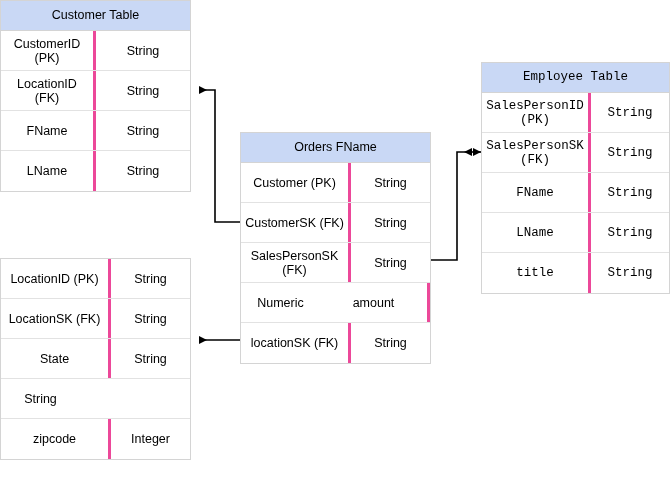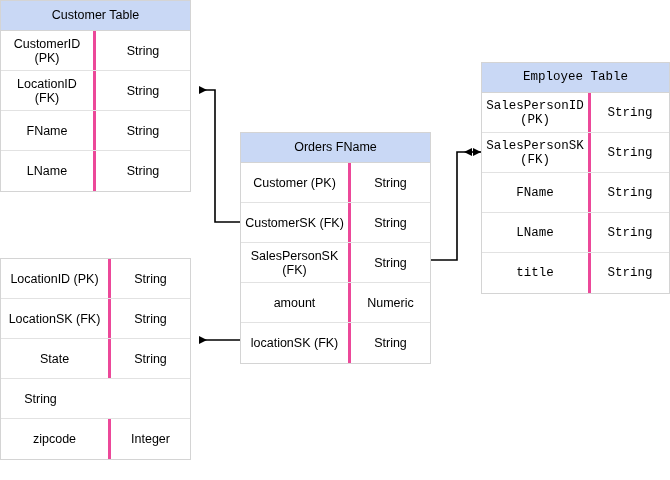--- a/index.html
+++ b/index.html
@@ -139,22 +139,22 @@
     <div class="tbl-row">
       <div class="cell name">
         <span class="stack">
           <span>SalesPersonSK</span>
           <span>(FK)</span>
         </span>
       </div>
       <div class="cell type">String</div>
     </div>
     <div class="tbl-row">
+      <div class="cell type">Numeric</div>
       <div class="cell name">amount</div>
-      <div class="cell type">Numeric</div>
     </div>
     <div class="tbl-row last">
       <div class="cell name">locationSK (FK)</div>
       <div class="cell type">String</div>
     </div>
   </div>
 
   <div class="er-table" id="employee-table">
     <div class="tbl-title">Employee Table</div>
     <div class="tbl-row">

